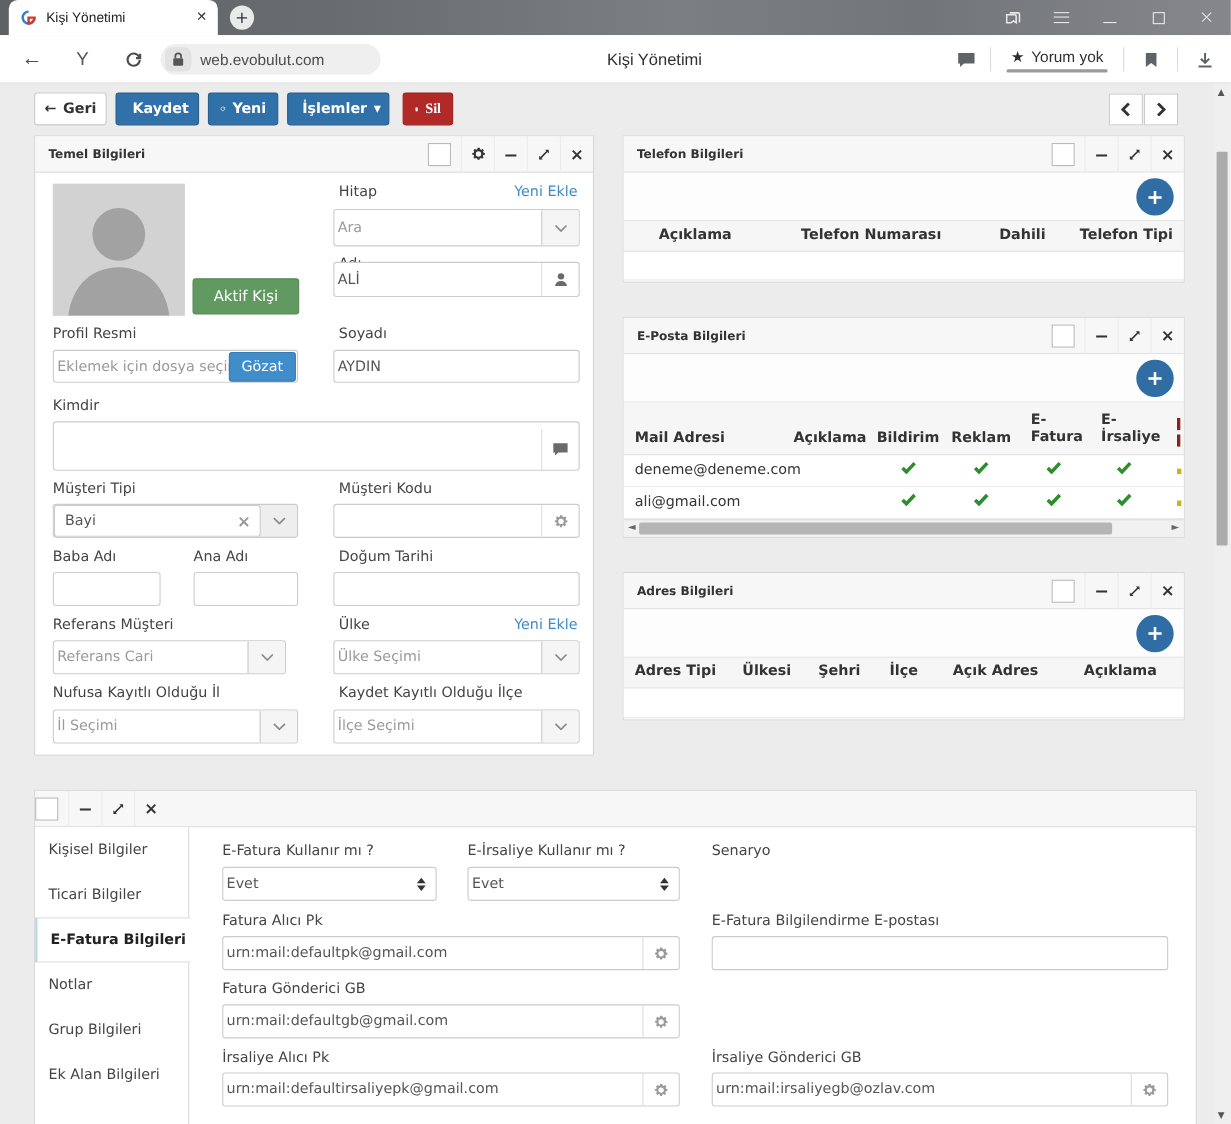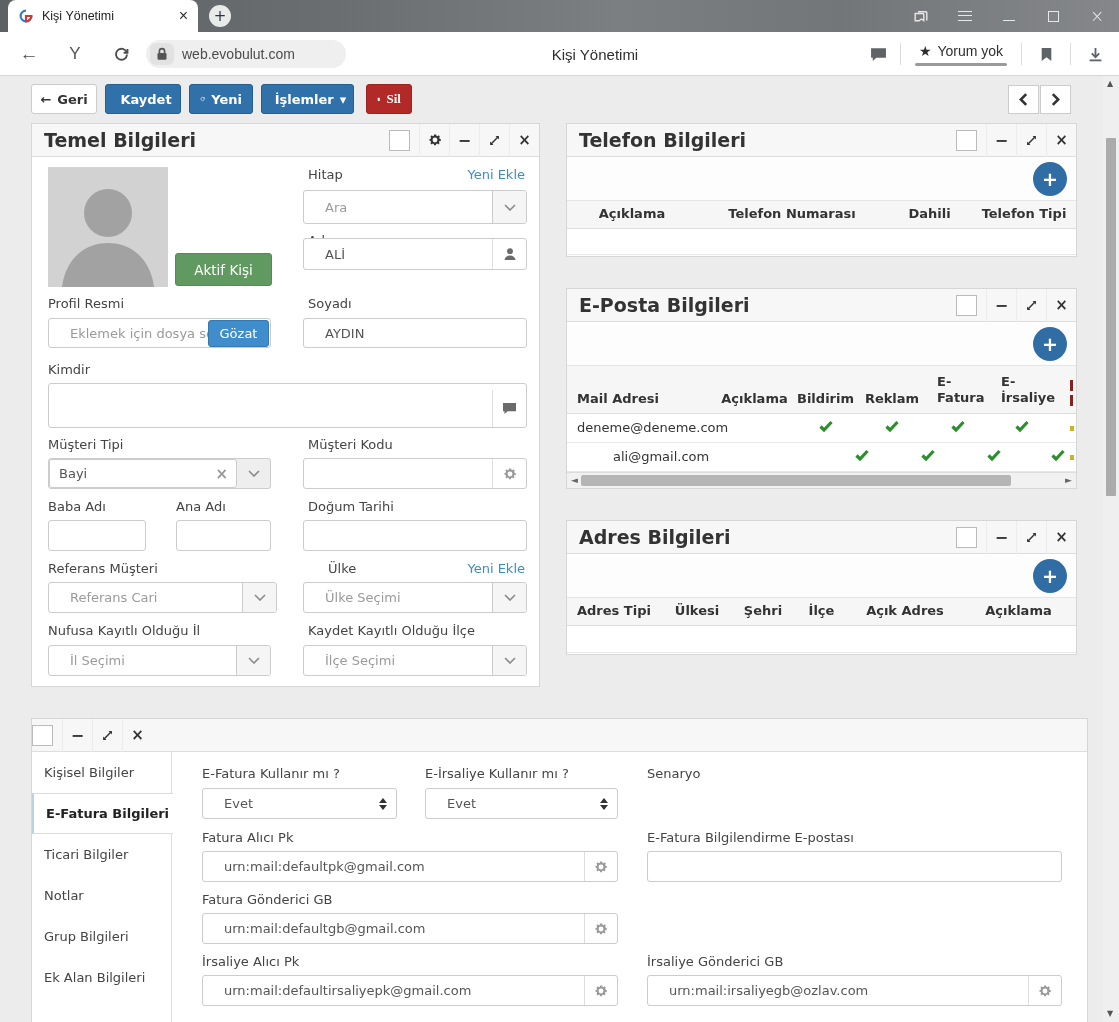--- a/index.html
+++ b/index.html
@@ -47,30 +47,30 @@
   .btn { position:absolute; height:30px; border-radius:3px; display:flex; align-items:center; justify-content:center;
     gap:6px; font-size:13px; font-weight:700; padding:0 10px; }
   .btn-default { background:#fff; border:1px solid #ccc; color:#333; }
   .btn-primary { background:#3071a9; border:1px solid #285e8e; color:#fff;align-items:center; }
   .btn-danger { background:#b12a27; border:1px solid #9c2320; color:#fff;font-family:Liberation Serif, serif; }
   .pager { position:absolute; top:9px; width:31px; height:29px; background:#fff; border:1px solid #ccc;
     display:flex; align-items:center; justify-content:center; color:#333; }
 
   .panel { position:absolute; background:#fff; border:1px solid #d6d6d6; }
   .phead { height:33px; background:#f7f7f7; border-bottom:1px solid #ddd; display:flex; align-items:center; }
-  .ptitle { font-size:19px; font-weight:700; color:#333; padding-left:12px; flex:1; }
+  .ptitle { font-size:11px; font-weight:700; color:#333; padding-left:12px; flex:1; }
   .ptools { display:flex; align-items:center; height:33px; }
   .pcheck { width:21px; height:21px; background:#fff; border:1px solid #bbb; margin-right:9px; }
   .ptool { width:30px; height:33px; display:flex; align-items:center; justify-content:center; color:#333; border-left:1px solid #ececec; }
   .ptool.xg { font-weight:700; font-size:15px; }
 
   .lbl { position:absolute; font-size:13px; color:#444; white-space:nowrap; }
   .link { position:absolute; font-size:13px; color:#3d8bc8; white-space:nowrap; }
   .inputbox { position:absolute; background:#fff; border:1px solid #ccc; border-radius:3px; display:flex; align-items:center;
-    font-size:13px; color:#555; padding-left:21px; overflow:hidden; }
+    font-size:13px; color:#555; padding-left:3px; overflow:hidden; }
   .inputbox .ph { color:#9a9a9a; }
   .rt-seg { margin-left:auto; align-self:stretch; display:flex; align-items:center; justify-content:center; border-left:1px solid #ddd; }
   .chev-seg { margin-left:auto; align-self:stretch; width:34px; background:#f5f5f5; border-left:1px solid #ccc;
     display:flex; align-items:center; justify-content:center; }
   .spin-seg { margin-left:auto; margin-right:9px; display:flex; flex-direction:column; gap:2px; align-items:center; }
   .tri-up { width:0; height:0; border-left:4px solid transparent; border-right:4px solid transparent; border-bottom:5px solid #333; }
   .tri-dn { width:0; height:0; border-left:4px solid transparent; border-right:4px solid transparent; border-top:5px solid #333; }
   .red-outline { border:3px solid #e01a1a !important; border-radius:0; }
 
   .avatar { position:absolute; background:#d2d2d2; }
@@ -385,30 +385,30 @@
 
       <span class="lbl" style="left:16px;top:375px;">Baba Adı</span>
       <span class="lbl" style="left:144px;top:375px;">Ana Adı</span>
       <div class="inputbox" style="left:16px;top:396px;width:98px;height:31px;"></div>
       <div class="inputbox" style="left:144px;top:396px;width:95px;height:31px;"></div>
 
       <span class="lbl" style="left:276px;top:375px;">Doğum Tarihi</span>
       <div class="inputbox" style="left:271px;top:396px;width:224px;height:31px;"></div>
 
       <span class="lbl" style="left:16px;top:437px;">Referans Müşteri</span>
-      <div class="inputbox" style="left:16px;top:458px;width:229px;height:31px;">
+      <div class="inputbox" style="left:16px;top:458px;width:212px;height:31px;">
         <span class="ph">Referans Cari</span>
         <span class="chev-seg">
             <svg class="ic" width="12" height="7">
               <use href="#i-chevdn"></use>
             </svg>
           </span>
       </div>
 
-      <span class="lbl" style="left:276px;top:437px;margin-left:20px;">Ülke</span>
+      <span class="lbl" style="left:276px;top:437px;">Ülke</span>
       <span class="link" style="right:14px;top:437px;">Yeni Ekle</span>
       <div class="inputbox" style="left:271px;top:458px;width:224px;height:31px;">
         <span class="ph">Ülke Seçimi</span>
         <span class="chev-seg">
             <svg class="ic" width="12" height="7">
               <use href="#i-chevdn"></use>
             </svg>
           </span>
       </div>
 
@@ -499,21 +499,21 @@
             </svg></span>
         <span class="gc"><svg class="ic checkmark" width="14" height="12" style="display:inline;">
               <use href="#i-check"></use>
             </svg></span>
         <span class="gc"><svg class="ic checkmark" width="14" height="12" style="display:inline;">
               <use href="#i-check"></use>
             </svg></span>
         <span class="gc"></span>
         <span class="clip-mark" style="right:2px;top:12px;width:4px;height:5px;background:#cdb321;"></span>
       </div>
-      <div class="grid-row" style="grid-template-columns:150px 75px 67px 66px 66px 62px 23px;height:29px;position:relative;padding-left:36px;">
+      <div class="grid-row" style="grid-template-columns:150px 75px 67px 66px 66px 62px 23px;height:29px;position:relative;">
         <span class="gc left">ali@gmail.com</span>
         <span class="gc"></span>
         <span class="gc"><svg class="ic checkmark" width="14" height="12" style="display:inline;">
               <use href="#i-check"></use>
             </svg></span>
         <span class="gc"><svg class="ic checkmark" width="14" height="12" style="display:inline;">
               <use href="#i-check"></use>
             </svg></span>
         <span class="gc"><svg class="ic checkmark" width="14" height="12" style="display:inline;">
               <use href="#i-check"></use>
@@ -569,22 +569,22 @@
               <svg class="ic" width="13" height="13">
                 <use href="#i-expand"></use>
               </svg>
             </span>
           <span class="ptool xg">×</span>
         </span>
       </div>
 
       <div class="eknav">
         <div class="ektab">Kişisel Bilgiler</div>
+        <div class="ektab">Ticari Bilgiler</div>
         <div class="ektab active">E-Fatura Bilgileri</div>
-        <div class="ektab">Ticari Bilgiler</div>
         <div class="ektab">Notlar</div>
         <div class="ektab">Grup Bilgileri</div>
         <div class="ektab">Ek Alan Bilgileri</div>
       </div>
 
       <span class="lbl" style="left:170px;top:47px;">E-Fatura Kullanır mı ?</span>
       <div class="inputbox" style="left:170px;top:69px;width:195px;height:31px;">
         <span>Evet</span>
         <span class="spin-seg">
             <span class="tri-up"></span>

